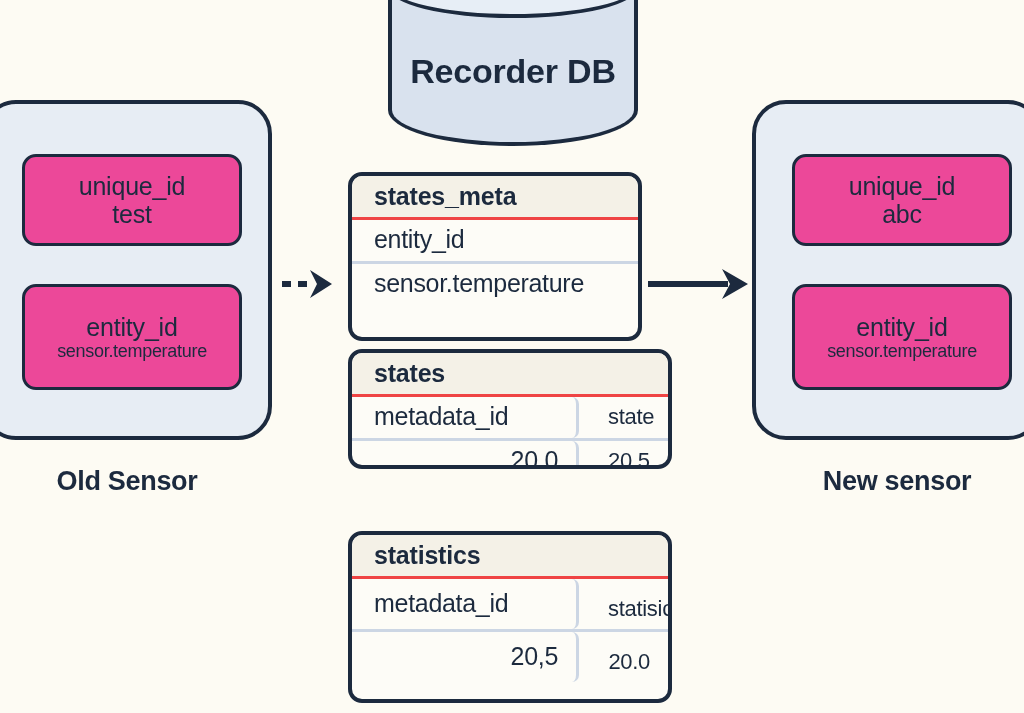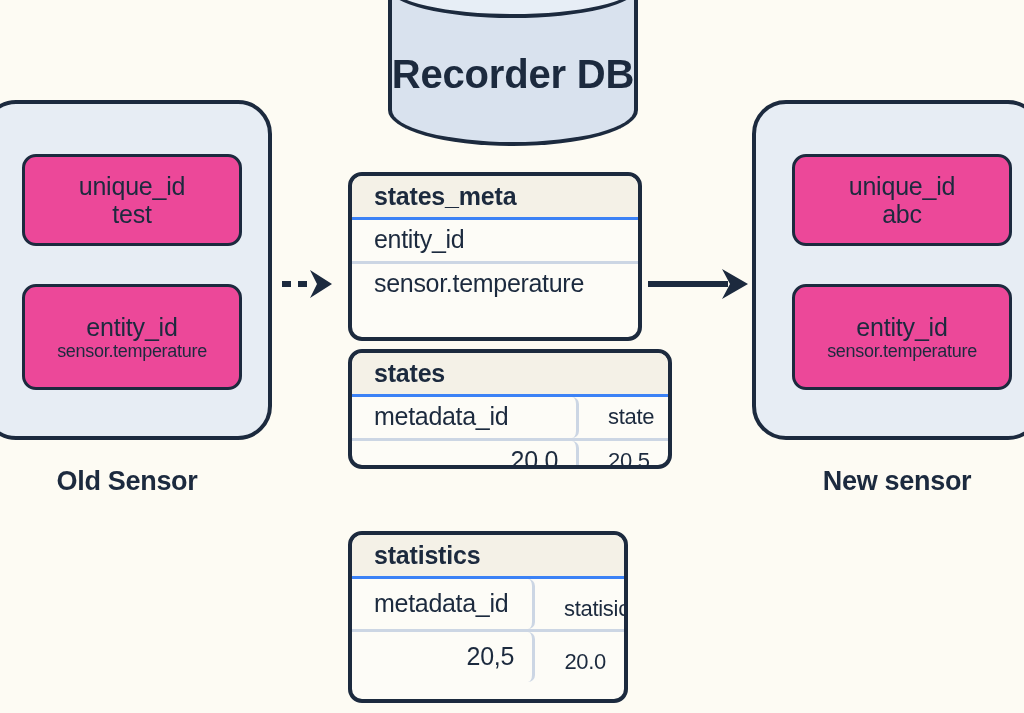--- a/index.html
+++ b/index.html
@@ -103,21 +103,21 @@
     box-sizing: border-box;
     background: #e7eef6;
     border: 4px solid #1c2a3e;
     border-radius: 50%;
   }
   .db-label {
     position: absolute;
     left: 0; top: 96px;
     width: 250px;
     text-align: center;
-    font-size: 40px;
+    font-size: 34px;
     font-weight: 700;
     letter-spacing: -0.2px;
     color: #1c2a3e;
   }
 
   
   .tbl {
     position: absolute;
     box-sizing: border-box;
     background: #fdfcf7;
@@ -126,21 +126,21 @@
     overflow: hidden;
   }
   .tbl-title {
     font-size: 25px;
     font-weight: 700;
     letter-spacing: -0.2px;
     color: #1c2a3e;
     background: #f4f1e7;
     padding: 6px 10px 6px 22px;
     box-sizing: border-box;
-    border-bottom: 3px solid #3b82f6;
+    border-bottom: 3px solid #ef4444;
   }
   .tbl-row {
     display: flex;
     box-sizing: border-box;
   }
   .tbl-row.sep { border-bottom: 3px solid #ccd6e4; }
   .tbl-cell {
     box-sizing: border-box;
     font-size: 25px;
     letter-spacing: -0.3px;
@@ -158,21 +158,21 @@
   
   #tbl-states-meta { left: 348px; top: 172px; width: 294px; height: 169px; }
   #tbl-states-meta .tbl-cell { width: 100%; }
 
   
   #tbl-states { left: 348px; top: 349px; width: 324px; height: 120px; }
   #tbl-states .col1 { width: 227px; }
   #tbl-states .col2 { width: 89px; }
 
   
-  #tbl-statistics { left: 348px; top: 531px; width: 280px; height: 172px; }
+  #tbl-statistics { left: 348px; top: 531px; width: 324px; height: 172px; }
   #tbl-statistics .col1 { width: 227px; }
   #tbl-statistics .col2 { width: 89px; margin-top: 12px; }
 
   
   .arrow { position: absolute; }
   #arrow-dashed { left: 280px; top: 262px; width: 60px; height: 44px; }
   #arrow-solid  { left: 648px; top: 262px; width: 106px; height: 44px; }
 </style>
 </head>
 <body>

